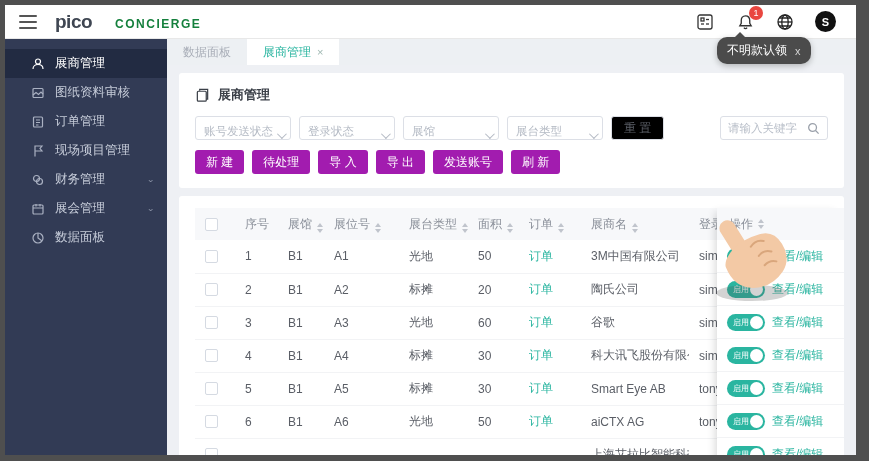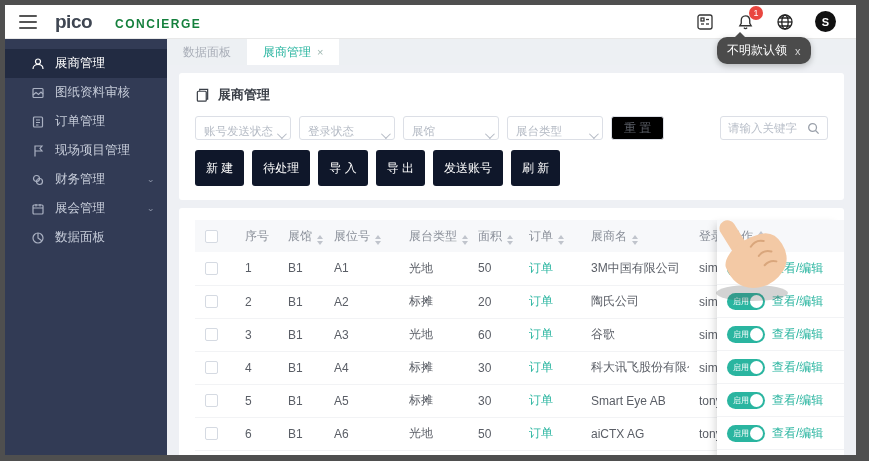--- a/index.html
+++ b/index.html
@@ -48,21 +48,21 @@
   .card-filter { padding:13px 16px 14px; margin-bottom:8px; }
   .cf-title { display:flex; align-items:center; gap:8px; font-size:13px; font-weight:700; color:#3a3f47; }
   .filter-row { display:flex; align-items:center; margin-top:12px; gap:8px; }
   .select { width:96px; height:24px; border:1px solid #dcdfe6; border-radius:3px; display:flex; align-items:flex-end; padding:0 6px 0 8px; cursor:pointer; background:#fff; }
   .select .ph { font-size:11.5px; color:#b4bac4; flex:1; white-space:nowrap; overflow:hidden; }
   .caret { width:7px; height:7px; border-right:1.5px solid #b4bac4; border-bottom:1.5px solid #b4bac4; transform:rotate(45deg) translateY(-2px); flex:none; }
   .btn-reset { height:24px; padding:0 12px; border:1px solid #dcdfe6; border-radius:3px; background:#000000; font-size:12px; color:#5a5e66; cursor:pointer; }
   .search-box { margin-left:auto; width:108px; height:24px; border:1px solid #dcdfe6; border-radius:3px; display:flex; align-items:center; padding:0 7px; background:#fff; }
   .search-box .ph { font-size:11.5px; color:#b9bfc9; flex:1; }
   .actions-row { display:flex; gap:8px; margin-top:10px; }
-  .btn-teal { height:36px; padding:0 11px; background:#0f172a; border:none; border-radius:3px; color:#fff; font-size:12px; cursor:pointer; white-space:nowrap; }
+  .btn-teal { height:24px; padding:0 11px; background:#a21caf; border:none; border-radius:3px; color:#fff; font-size:12px; cursor:pointer; white-space:nowrap; }
 
   
   .card-table { position:relative; padding:12px 16px 0; height:300px; overflow:hidden; }
   table { border-collapse:collapse; table-layout:fixed; width:633px; font-size:12px; }
   col.c-chk{width:40px} col.c-no{width:43px} col.c-hall{width:46px} col.c-booth{width:75px}
   col.c-type{width:69px} col.c-area{width:51px} col.c-order{width:62px} col.c-name{width:108px} col.c-login{width:139px}
   thead th { background:#f7f8fa; color:#8a8f99; font-weight:400; text-align:left; height:32px; padding:0 0 0 10px; white-space:nowrap; }
   tbody td { height:33px; border-bottom:1px solid #f2f3f5; color:#5a5e66; padding:0 0 0 10px; white-space:nowrap; overflow:hidden; }
   .chk { width:13px; height:13px; border:1px solid #d5dae2; border-radius:2px; background:#fff; cursor:pointer; }
   .sort { display:inline-flex; flex-direction:column; gap:2px; margin-left:5px; vertical-align:1px; }

